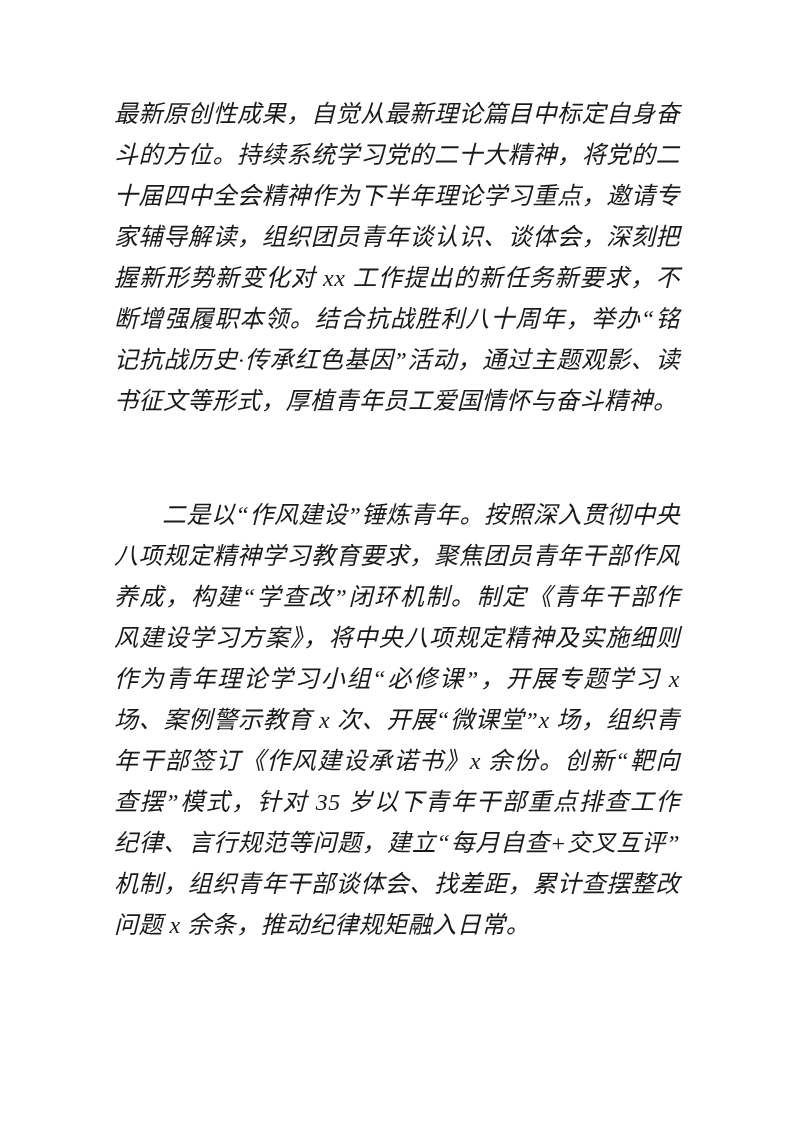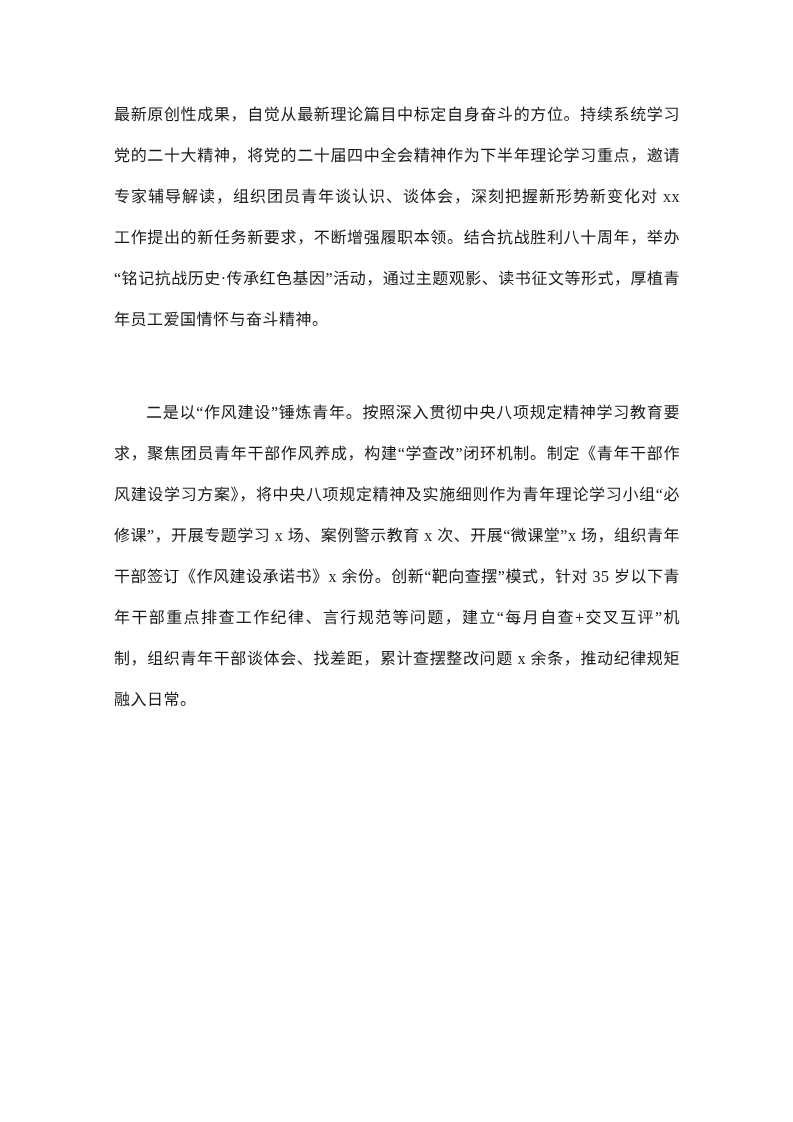--- a/index.html
+++ b/index.html
@@ -13,35 +13,36 @@
     height: 1122px;
     margin: 0 auto;
     background: #ffffff;
     overflow: hidden;
     box-sizing: border-box;
     padding: 94px 113px 0 114px;
   }
   .doc-body {
     width: 566px;
     font-family: "Liberation Serif", "DejaVu Serif", serif;
-    font-size: 16px;
+    font-size: 24px;
     line-height: 41px;
     color: #1a1a1a;
     letter-spacing: 0.5px;
+    font-style: italic;
   }
   .doc-body p {
     margin: 0;
     text-align: justify;
     text-align-last: left;
     text-justify: inter-character;
     word-break: break-all;
   }
   .doc-body p.indent {
     text-indent: 2em;
-    margin-top: 52px;
+    margin-top: 73px;
   }
 </style>
 </head>
 <body>
 
 <div class="page">
   <div class="doc-body">
     <p>最新原创性成果，自觉从最新理论篇目中标定自身奋斗的方位。持续系统学习党的二十大精神，将党的二十届四中全会精神作为下半年理论学习重点，邀请专家辅导解读，组织团员青年谈认识、谈体会，深刻把握新形势新变化对 xx 工作提出的新任务新要求，不断增强履职本领。结合抗战胜利八十周年，举办“铭记抗战历史·传承红色基因”活动，通过主题观影、读书征文等形式，厚植青年员工爱国情怀与奋斗精神。</p>
     <p class="indent">二是以“作风建设”锤炼青年。按照深入贯彻中央八项规定精神学习教育要求，聚焦团员青年干部作风养成，构建“学查改”闭环机制。制定《青年干部作风建设学习方案》，将中央八项规定精神及实施细则作为青年理论学习小组“必修课”，开展专题学习 x 场、案例警示教育 x 次、开展“微课堂”x 场，组织青年干部签订《作风建设承诺书》x 余份。创新“靶向查摆”模式，针对 35 岁以下青年干部重点排查工作纪律、言行规范等问题，建立“每月自查+交叉互评”机制，组织青年干部谈体会、找差距，累计查摆整改问题 x 余条，推动纪律规矩融入日常。</p>
   </div>

